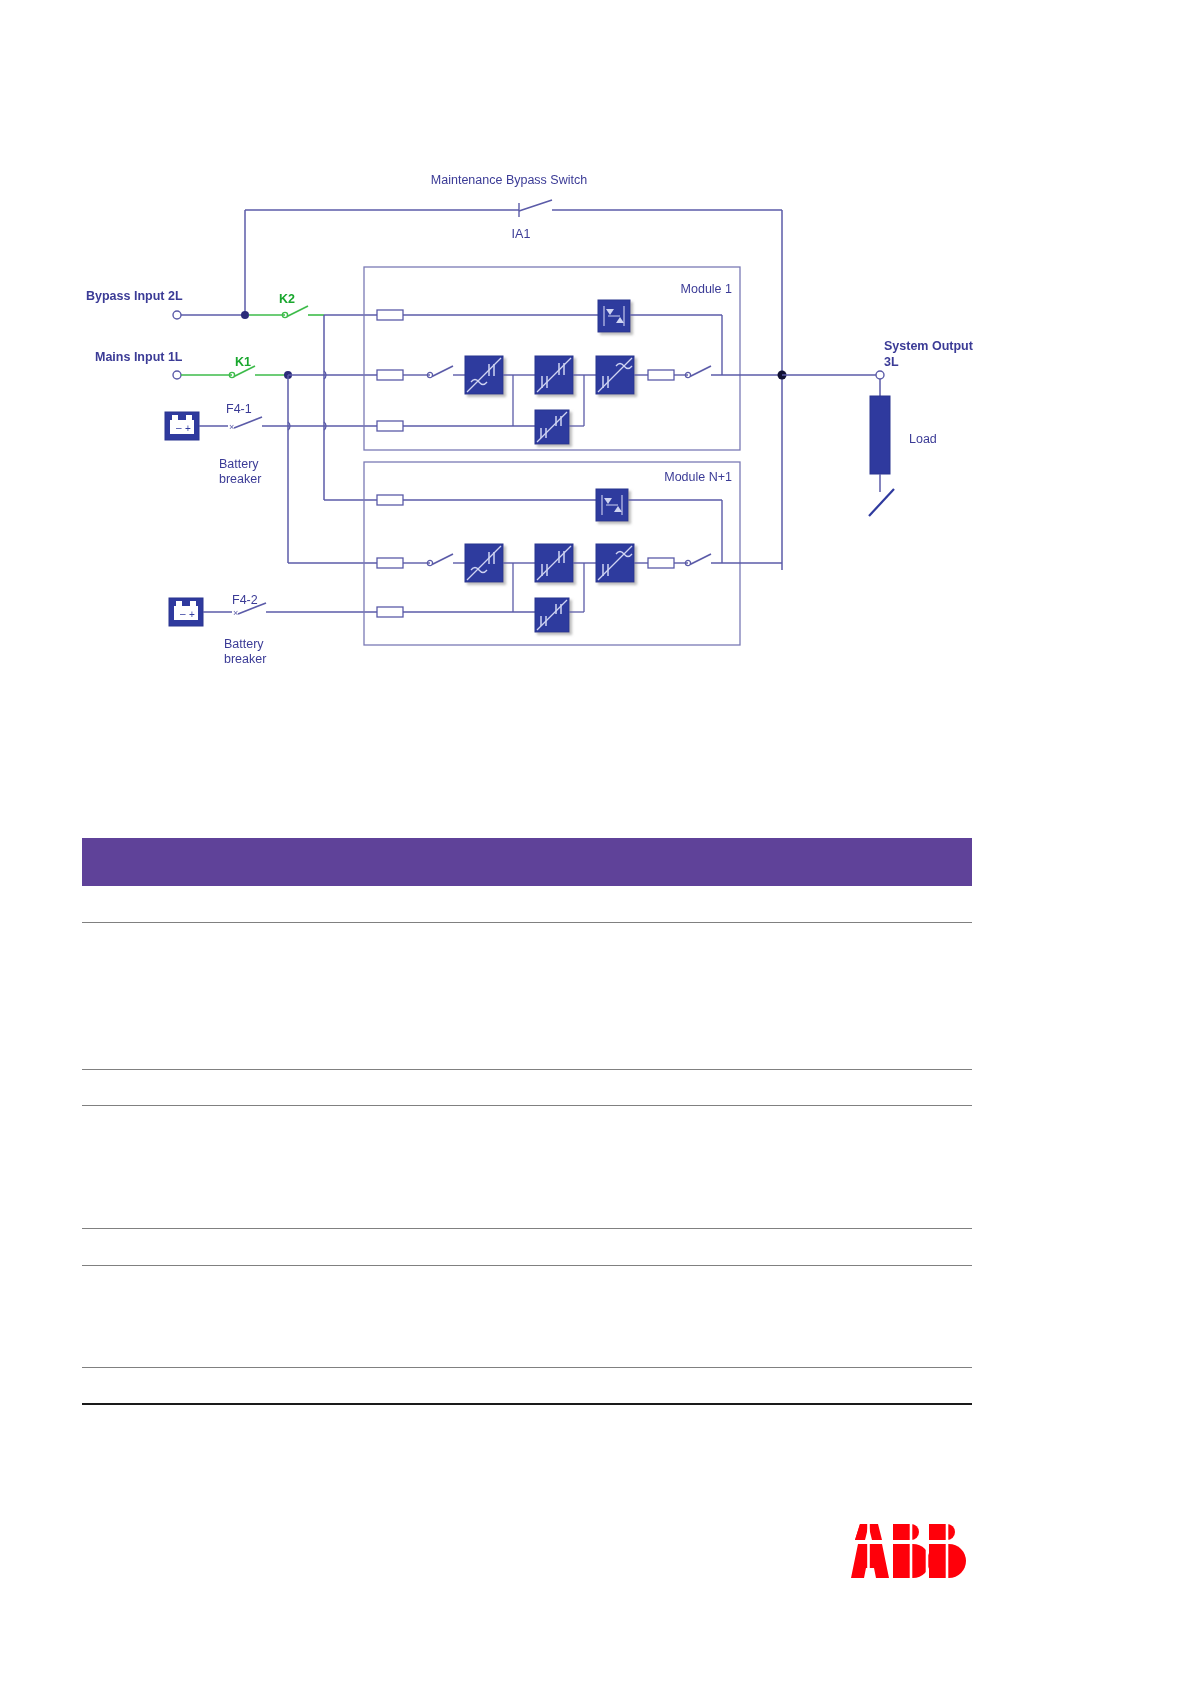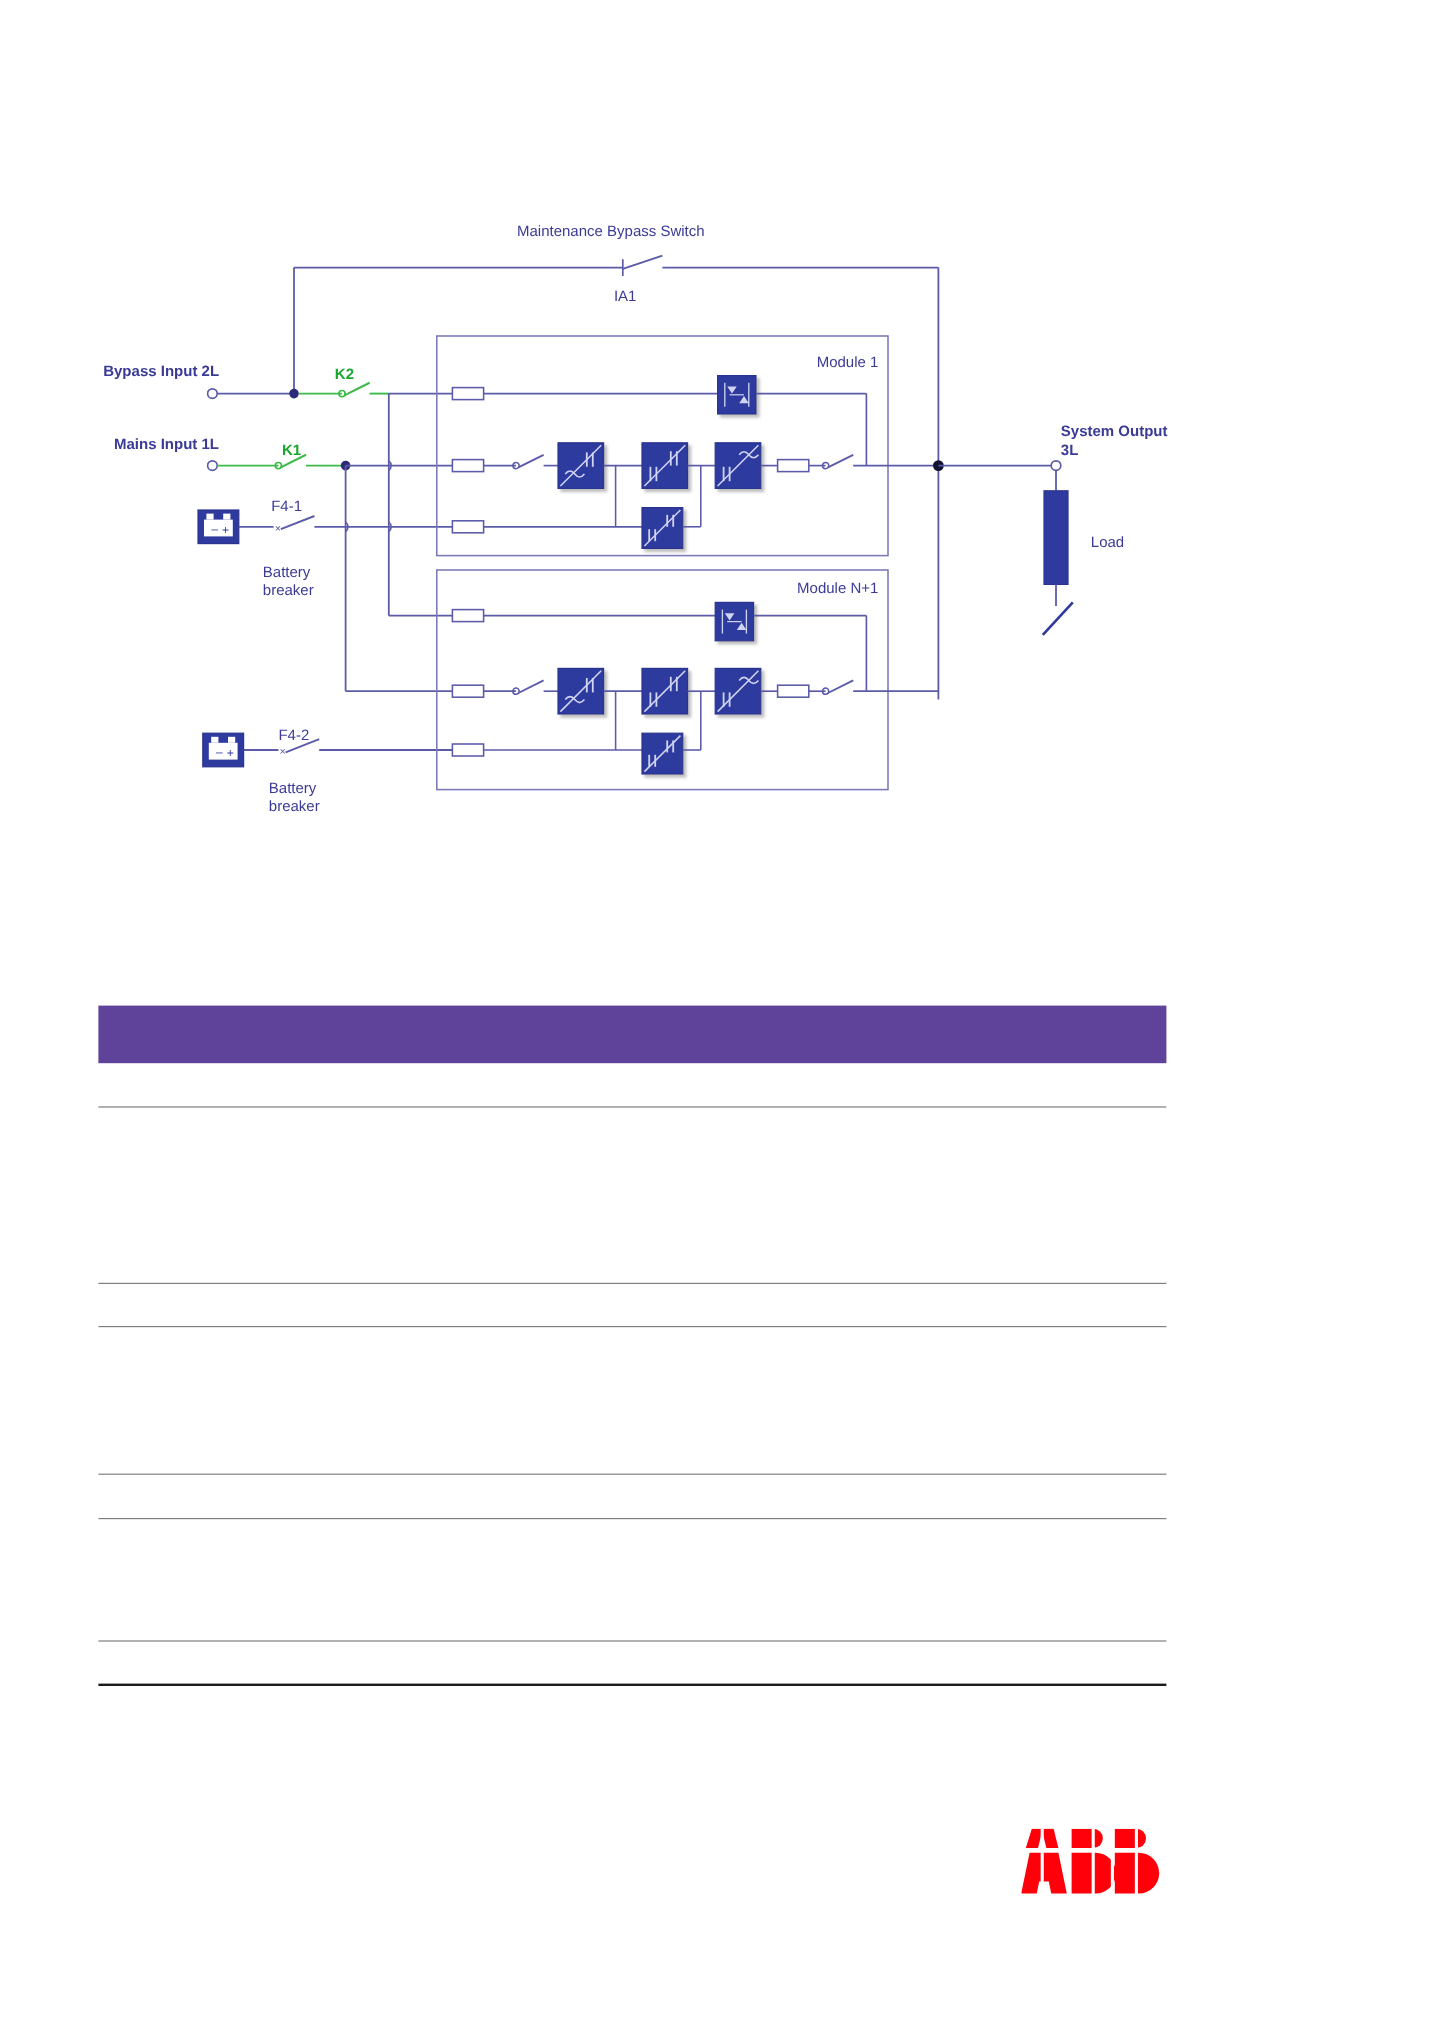--- a/index.html
+++ b/index.html
@@ -1,20 +1,20 @@
 <!DOCTYPE html>
 <html><head>
 <meta charset="utf-8">
 <style>
   html,body{margin:0;padding:0;background:#ffffff;}
   body{width:1191px;height:1684px;position:relative;font-family:"Liberation Sans",sans-serif;overflow:hidden;}
   .page{position:absolute;left:0;top:0;width:1191px;height:1684px;background:#fff;}
 
   
-  #diagram{position:absolute;left:0;top:0;width:1191px;height:760px;margin-top:13px;}
+  #diagram{position:absolute;left:0;top:0;width:1191px;height:760px;}
   #diagram svg{display:block;}
 
   
   .band{position:absolute;left:82px;top:838px;width:890px;height:48px;background:#5f4299;}
   .band-label{position:absolute;left:14px;top:13px;color:#ffffff;font-size:15px;font-weight:bold;letter-spacing:.2px;}
 
   
   .rule{position:absolute;left:82px;width:890px;height:1px;background:#808080;}
   .rule.dark{height:2px;background:#1a1a1a;}
 

